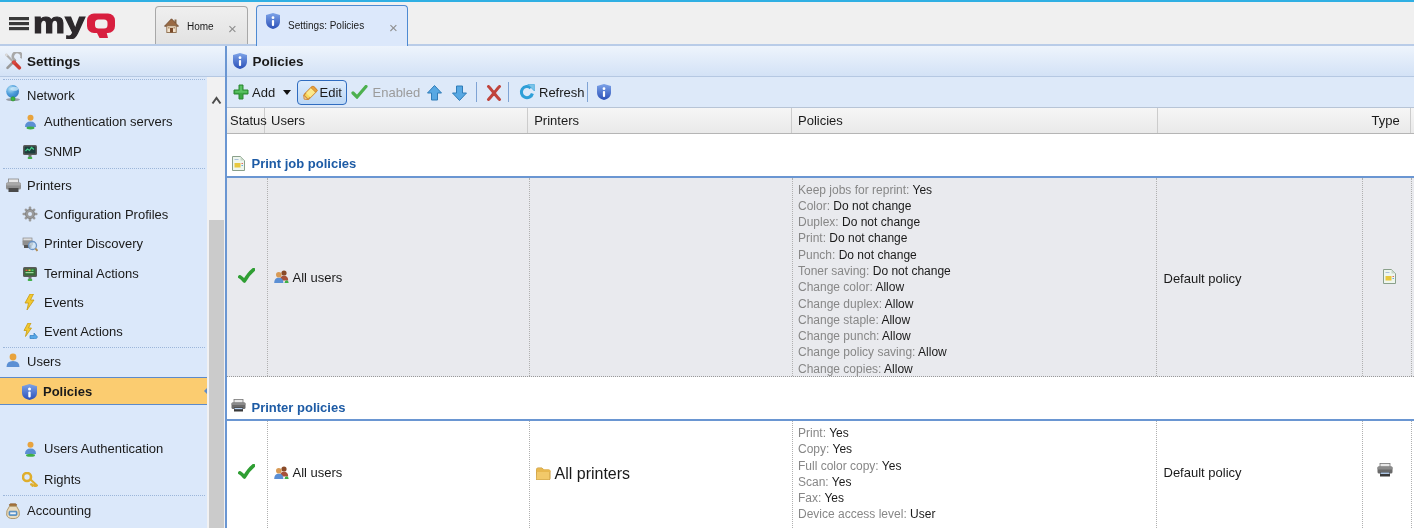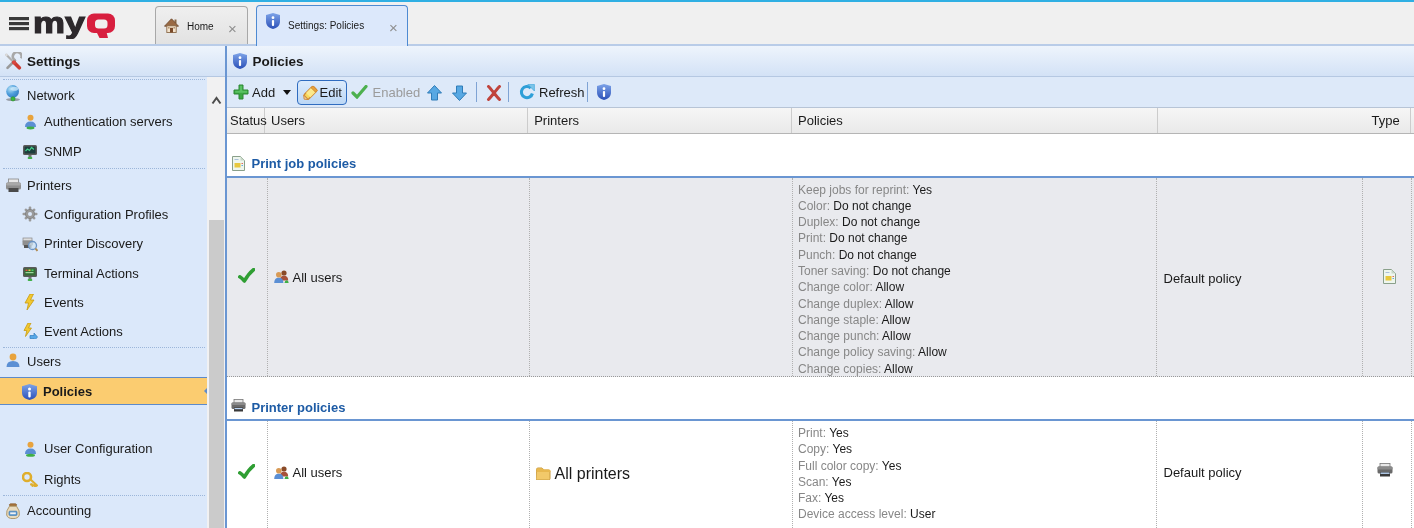--- a/index.html
+++ b/index.html
@@ -242,21 +242,21 @@
       <span class="tt">Policies</span>
     </div>
 <div class="nav sub" style="top:388.3px">
       <span class="ic">
         <svg width="15" height="16">
           <circle cx="7.5" cy="3.8" r="3" fill="#e8a33d"></circle>
           <path d="M2,13 Q2,7.5 7.5,7.5 Q13,7.5 13,13 Z" fill="#5b8fd4"></path>
           <ellipse cx="7.5" cy="14.2" rx="4.5" ry="1.5" fill="#3faf46"></ellipse>
         </svg>
       </span>
-      <span class="tt">User Configuration</span>
+      <span class="tt">Users Authentication</span>
     </div>
 <div class="nav sub" style="top:418.7px">
       <span class="ic">
         <svg width="17" height="15">
           <circle cx="5" cy="5" r="4" fill="none" stroke="#dfae2c" stroke-width="2.6"></circle>
           <path d="M8,7 L15,13.5 l-1.8,1 -1.2,-1.5 -1.5,0.8 -0.8,-1.6 -1.6,0.4" stroke="#dfae2c" stroke-width="2" fill="none"></path>
         </svg>
       </span>
       <span class="tt">Rights</span>
     </div>

